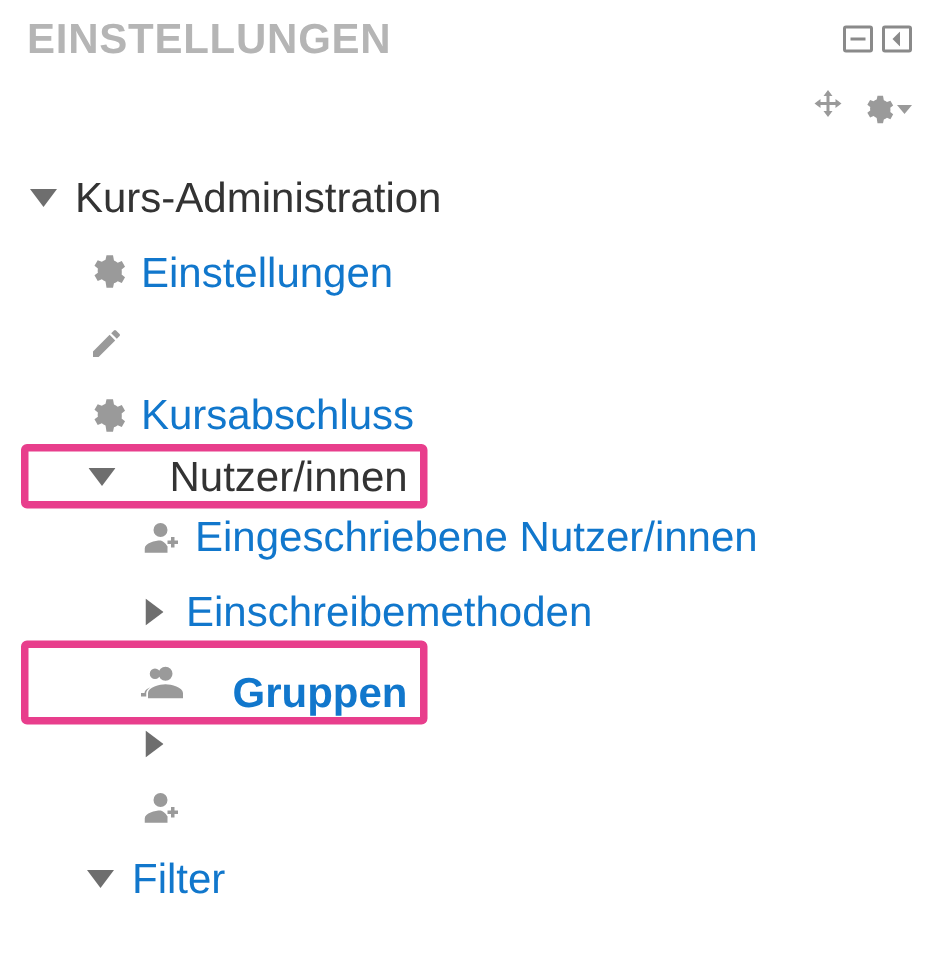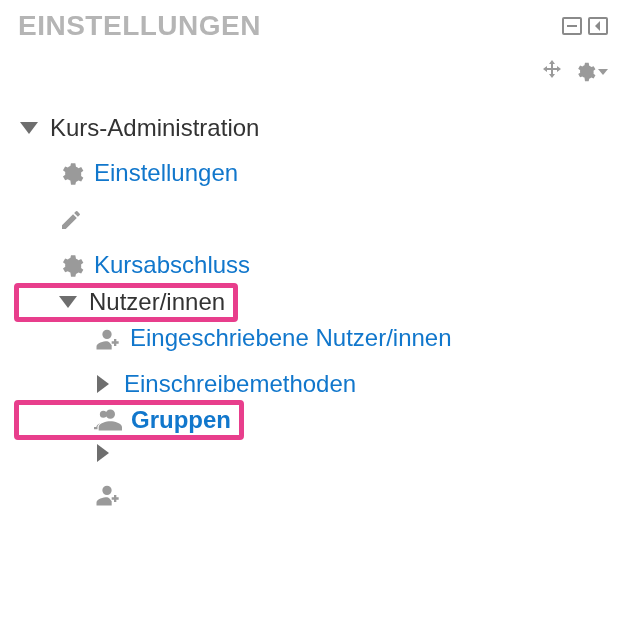--- a/index.html
+++ b/index.html
@@ -64,21 +64,21 @@
     .toolbar .move-icon svg,
     .toolbar .gear-dropdown svg {
       fill: #9a9a9a;
       cursor: pointer;
     }
     .toolbar .gear-dropdown {
       display: flex;
       align-items: center;
     }
     .tree {
-      font-size: 24px;
+      font-size: 28px;
       line-height: 1.2;
     }
     .tree-item {
       display: flex;
       align-items: center;
       padding: 8px 0;
     }
     .tree-item.level-0 { padding-left: 0px; }
     .tree-item.level-1 { padding-left: 38px; }
     .tree-item.level-2 { padding-left: 74px; }
@@ -110,26 +110,28 @@
     }
     .node-label {
       color: #333;
     }
     .node-label.link {
       color: #1177cc;
       cursor: pointer;
     }
     .node-label.bold {
       font-weight: bold;
+      margin-top: 13px;
     }
     .highlight-box {
       border: 5px solid #e83e8c;
       border-radius: 4px;
       padding: 0 8px 0 0;
       margin-left: -4px;
+      gap: 24px;
     }
     .tree-item.tight-top { margin-top: -6px; }
     .tree-item.tight-bot { margin-bottom: -6px; }
   </style>
 </head>
 <body>
 
 <div class="panel">
   <div class="panel-header">
     <div class="panel-title">EINSTELLUNGEN</div>
@@ -242,15 +244,23 @@
 
     <div class="tree-item level-2">
       <span class="node-icon">
         <svg width="28" height="28" viewBox="0 0 24 24">
             <path d="M12 12a4 4 0 100-8 4 4 0 000 8zm0 2c-3 0-9 1.5-9 4.5V21h13v-2.5c0-.3 0-.6.1-.9C14.8 15.3 13 14 12 14zm8 0v-2h-2v2h-2v2h2v2h2v-2h2v-2h-2z"></path>
           </svg>
       </span>
     </div>
 
 
+    <div class="tree-item level-1">
+      <span class="toggle">
+        <svg width="18" height="12" viewBox="0 0 18 12">
+            <path d="M0 0h18L9 12z"></path>
+          </svg>
+      </span>
+      <span class="node-label link">Filter</span>
+    </div>
 
   </div>
 </div>
 
 </body></html>

